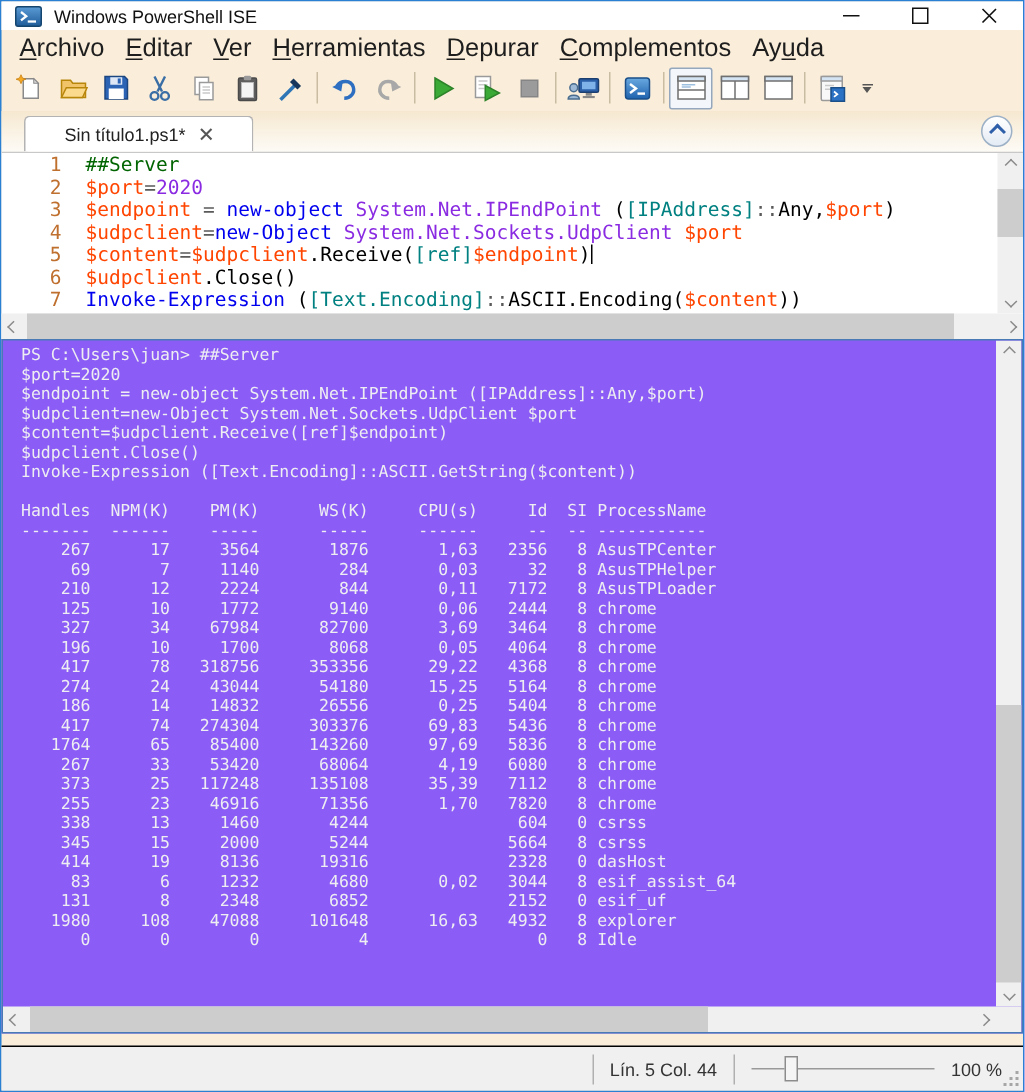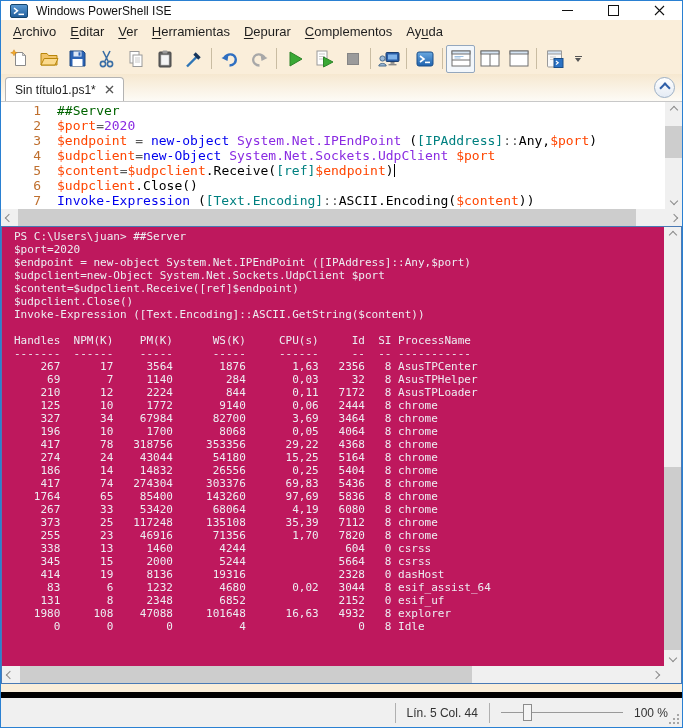--- a/index.html
+++ b/index.html
@@ -10,35 +10,35 @@
   .titlebar{height:19px;background:#fff;display:flex;align-items:center;flex:none;}
   .app-icon{margin:0 8px 0 9px;width:18px;height:16px;flex:none;}
   .win-title{font-size:12px;color:#111;flex:1;}
   .win-controls{display:flex;height:30px;}
   .win-btn{width:46px;height:30px;display:flex;align-items:center;justify-content:center;}
   .glyph-min{width:11px;border-top:1px solid #111;}
   .glyph-max{width:9px;height:9px;border:1px solid #111;}
 
   
   .menubar{height:23px;display:flex;align-items:center;padding-left:5px;flex:none;}
-  .menu-item{padding:3px 7px;font-size:13px;color:#1e1e1e;}
+  .menu-item{padding:3px 7px;font-size:17px;color:#1e1e1e;}
   .menu-item u{text-underline-offset:2px;}
 
   
   .toolbar{height:31px;display:flex;align-items:center;padding-left:4px;flex:none;}
   .tb-btn{width:27px;height:26px;display:flex;align-items:center;justify-content:center;border:1px solid transparent;border-radius:2px;}
   .tb-btn.selected{border:1px solid #94a7bd;background:#f3f7fb;}
   .tb-sep{width:1px;height:21px;background:#c9bca2;margin:0 3px;flex:none;}
   .overflow-btn{margin-left:2px;width:14px;height:26px;display:flex;flex-direction:column;align-items:center;justify-content:center;gap:1px;}
   .overflow-btn .bar{width:7px;border-top:1px solid #555;}
   .overflow-btn .tri{width:0;height:0;border-left:3.5px solid transparent;border-right:3.5px solid transparent;border-top:4px solid #555;}
 
   
   .tabstrip{height:27px;background:linear-gradient(#f6e8d0,#fdfbf6);position:relative;flex:none;}
-  .tab{position:absolute;left:4px;bottom:0;height:23px;background:#fff;border:1px solid #b3b3b3;border-bottom:none;border-radius:4px 4px 0 0;display:flex;align-items:center;padding:0 9px;font-size:12px;color:#222;gap:9px;}
+  .tab{position:absolute;left:15px;bottom:0;height:23px;background:#fff;border:1px solid #b3b3b3;border-bottom:none;border-radius:4px 4px 0 0;display:flex;align-items:center;padding:0 26px;font-size:12px;color:#222;gap:9px;}
   .collapse-btn{position:absolute;right:7px;top:3px;width:19px;height:19px;border-radius:50%;border:1px solid #9cb0c6;background:linear-gradient(#ffffff,#e4ebf4);display:flex;align-items:center;justify-content:center;}
 
   
   .chev{width:5px;height:5px;border-right:1.5px solid #8a8a8a;border-bottom:1.5px solid #8a8a8a;display:inline-block;}
   .chev.up{transform:rotate(-135deg);}
   .chev.down{transform:rotate(45deg);}
   .chev.left{transform:rotate(135deg);}
   .chev.right{transform:rotate(-45deg);}
   .chev.blue{border-color:#2f5fa8;width:6px;height:6px;border-width:2px;}
 
@@ -58,30 +58,30 @@
   .vscroll{width:17px;background:#f0f0f0;display:flex;flex-direction:column;align-items:center;flex:none;}
   .vscroll .sb-arrow{height:16px;display:flex;align-items:center;justify-content:center;width:100%;flex:none;}
   .vscroll .sb-track{flex:1;width:100%;position:relative;}
   .sb-thumb-v{position:absolute;left:0;width:100%;background:#cdcdcd;}
   .hscroll{height:17px;background:#f0f0f0;display:flex;align-items:center;flex:none;position:relative;}
   .hscroll .sb-arrow{width:16px;height:100%;display:flex;align-items:center;justify-content:center;flex:none;}
   .hscroll .sb-track{flex:1;height:100%;position:relative;}
   .sb-thumb-h{position:absolute;top:0;height:100%;background:#cdcdcd;}
 
   
-  .console{flex:1;position:relative;background:#be185d;border:1px solid #4a7ab5;margin-bottom:8px;overflow:hidden;}
+  .console{flex:1;position:relative;background:#8b5cf6;border:1px solid #4a7ab5;margin-bottom:8px;overflow:hidden;}
   .console-text{position:absolute;left:0;top:3px;right:17px;bottom:17px;overflow:hidden;padding-left:12px;
     font-family:"DejaVu Sans Mono","Liberation Mono",monospace;font-size:11px;line-height:13px;color:#ededf2;}
   .con-line{white-space:pre;}
   .console .vscroll{position:absolute;right:0;top:0;bottom:17px;}
   .console .hscroll{position:absolute;left:0;right:17px;bottom:0;}
   .console .corner{position:absolute;right:0;bottom:0;width:17px;height:17px;background:#f0f0f0;}
 
   
-  .statusbar{height:29px;background:#f0f0f0;border-top:6px solid #000000;display:flex;align-items:center;justify-content:flex-end;padding-right:14px;gap:11px;font-size:12px;color:#333;flex:none;position:relative;}
+  .statusbar{height:29px;background:#f0f0f0;border-top:1px solid #000000;display:flex;align-items:center;justify-content:flex-end;padding-right:14px;gap:11px;font-size:12px;color:#333;flex:none;position:relative;}
   .sb-sep{width:1px;height:20px;background:#b0b0b0;}
   .slider{width:122px;height:18px;position:relative;display:flex;align-items:center;}
   .slider .track{width:100%;border-top:1px solid #999;}
   .slider .thumb{position:absolute;left:22px;top:0;width:9px;height:17px;background:#f5f5f5;border:1px solid #8c8c8c;box-sizing:border-box;}
   .grip{position:absolute;right:3px;bottom:3px;width:2px;height:2px;background:#a6a6a6;
     box-shadow:-4px 0 0 #a6a6a6,-8px 0 0 #a6a6a6,0 -4px 0 #a6a6a6,-4px -4px 0 #a6a6a6,0 -8px 0 #a6a6a6;}
 </style>
 </head>
 <body>
 

